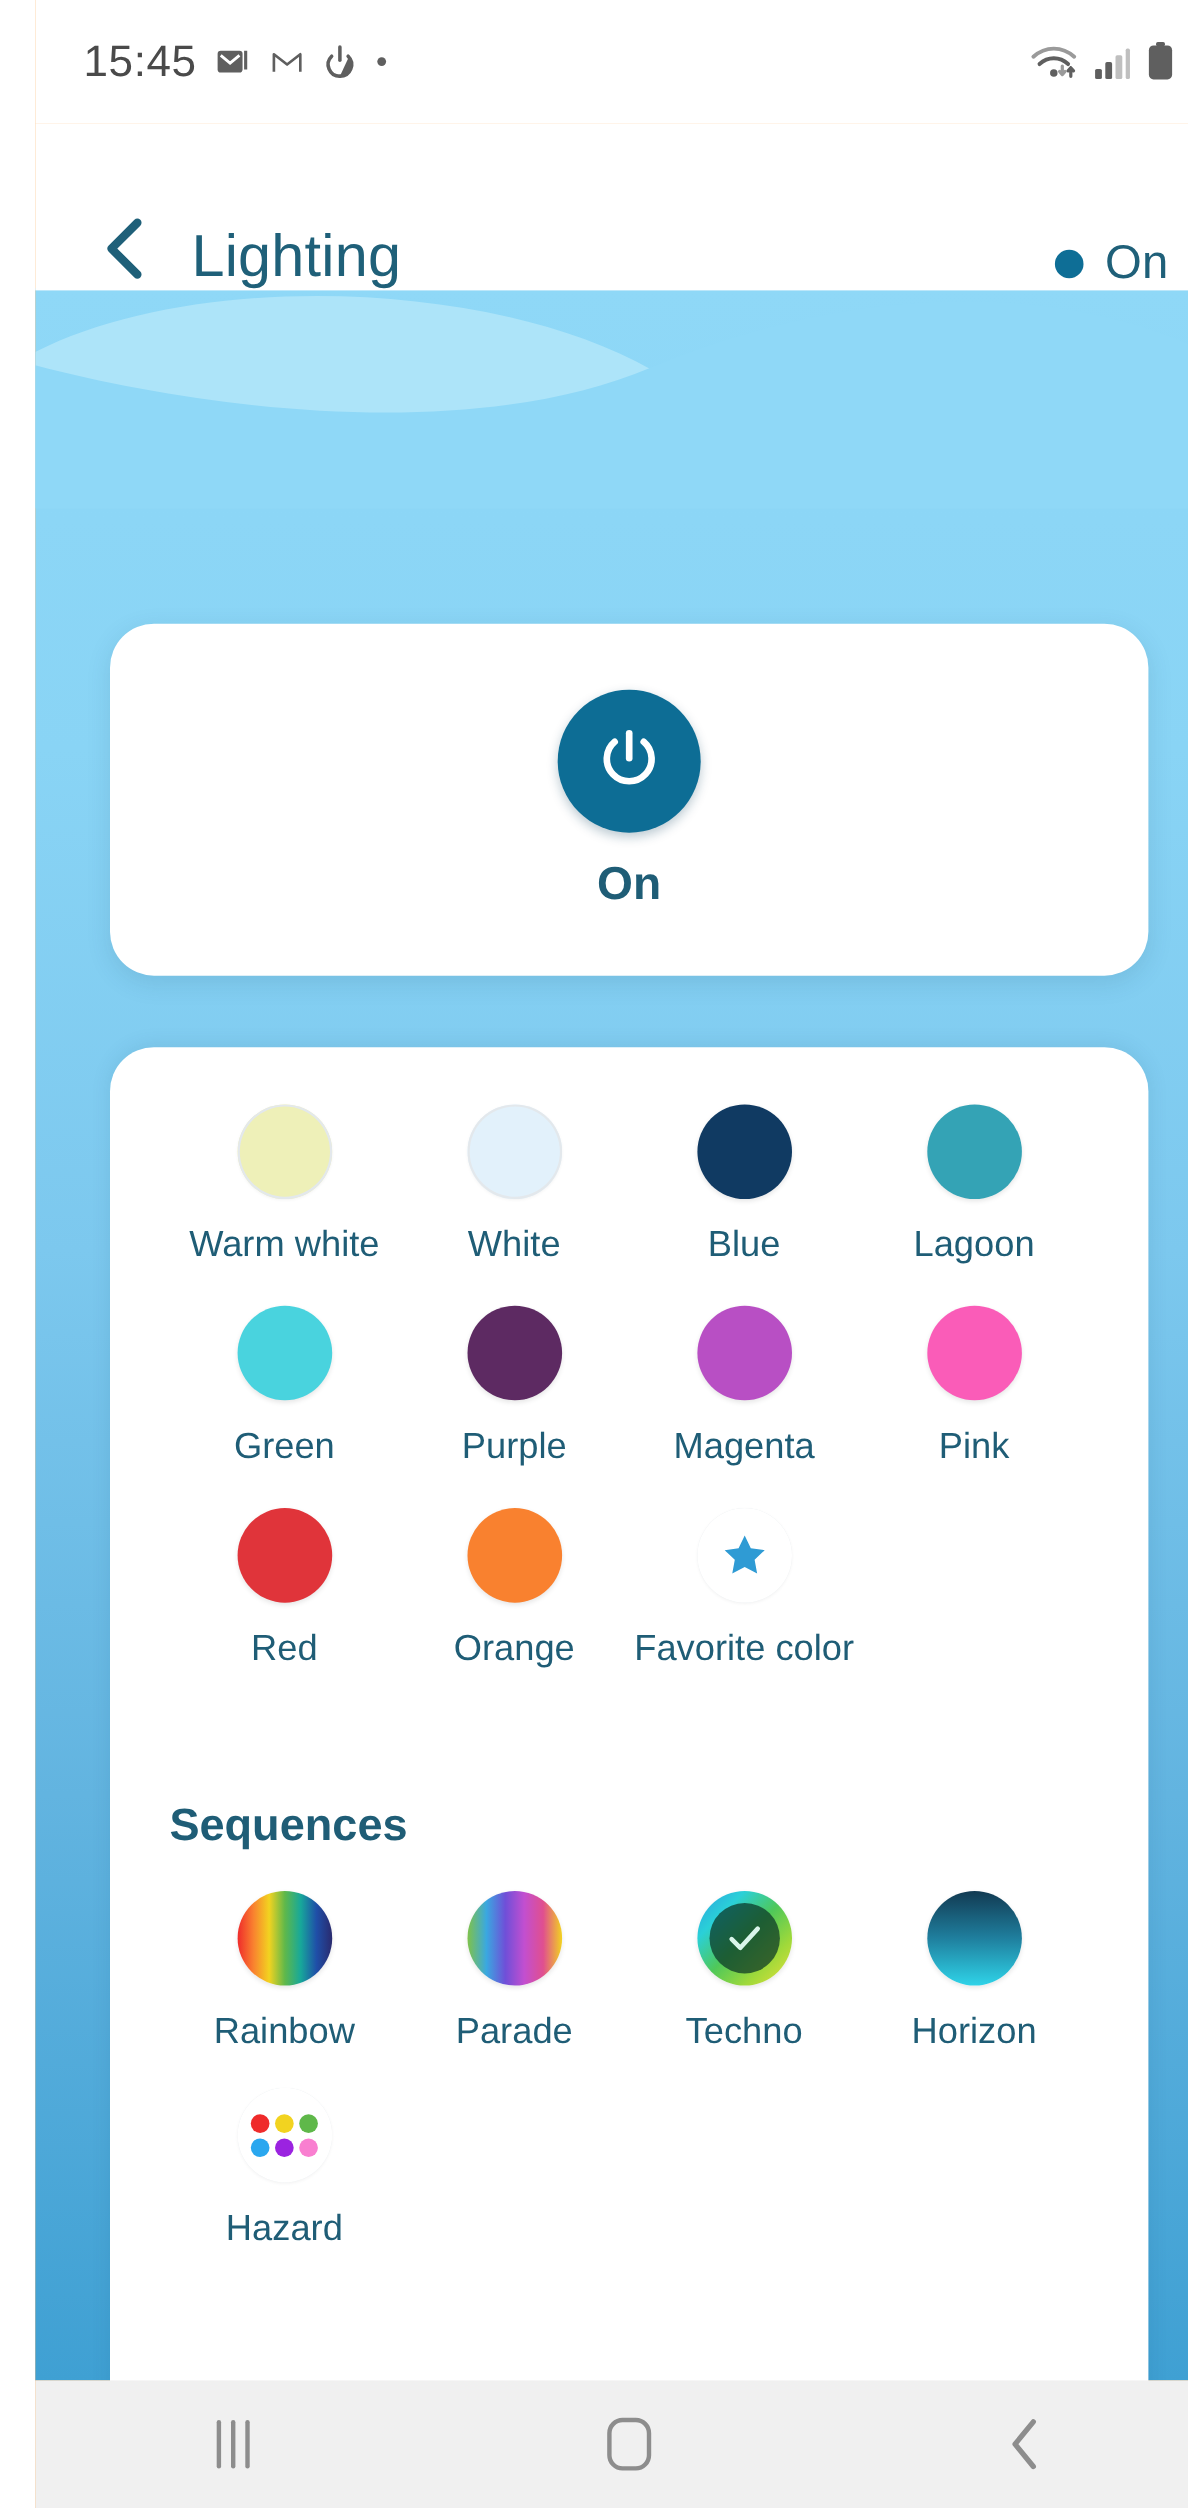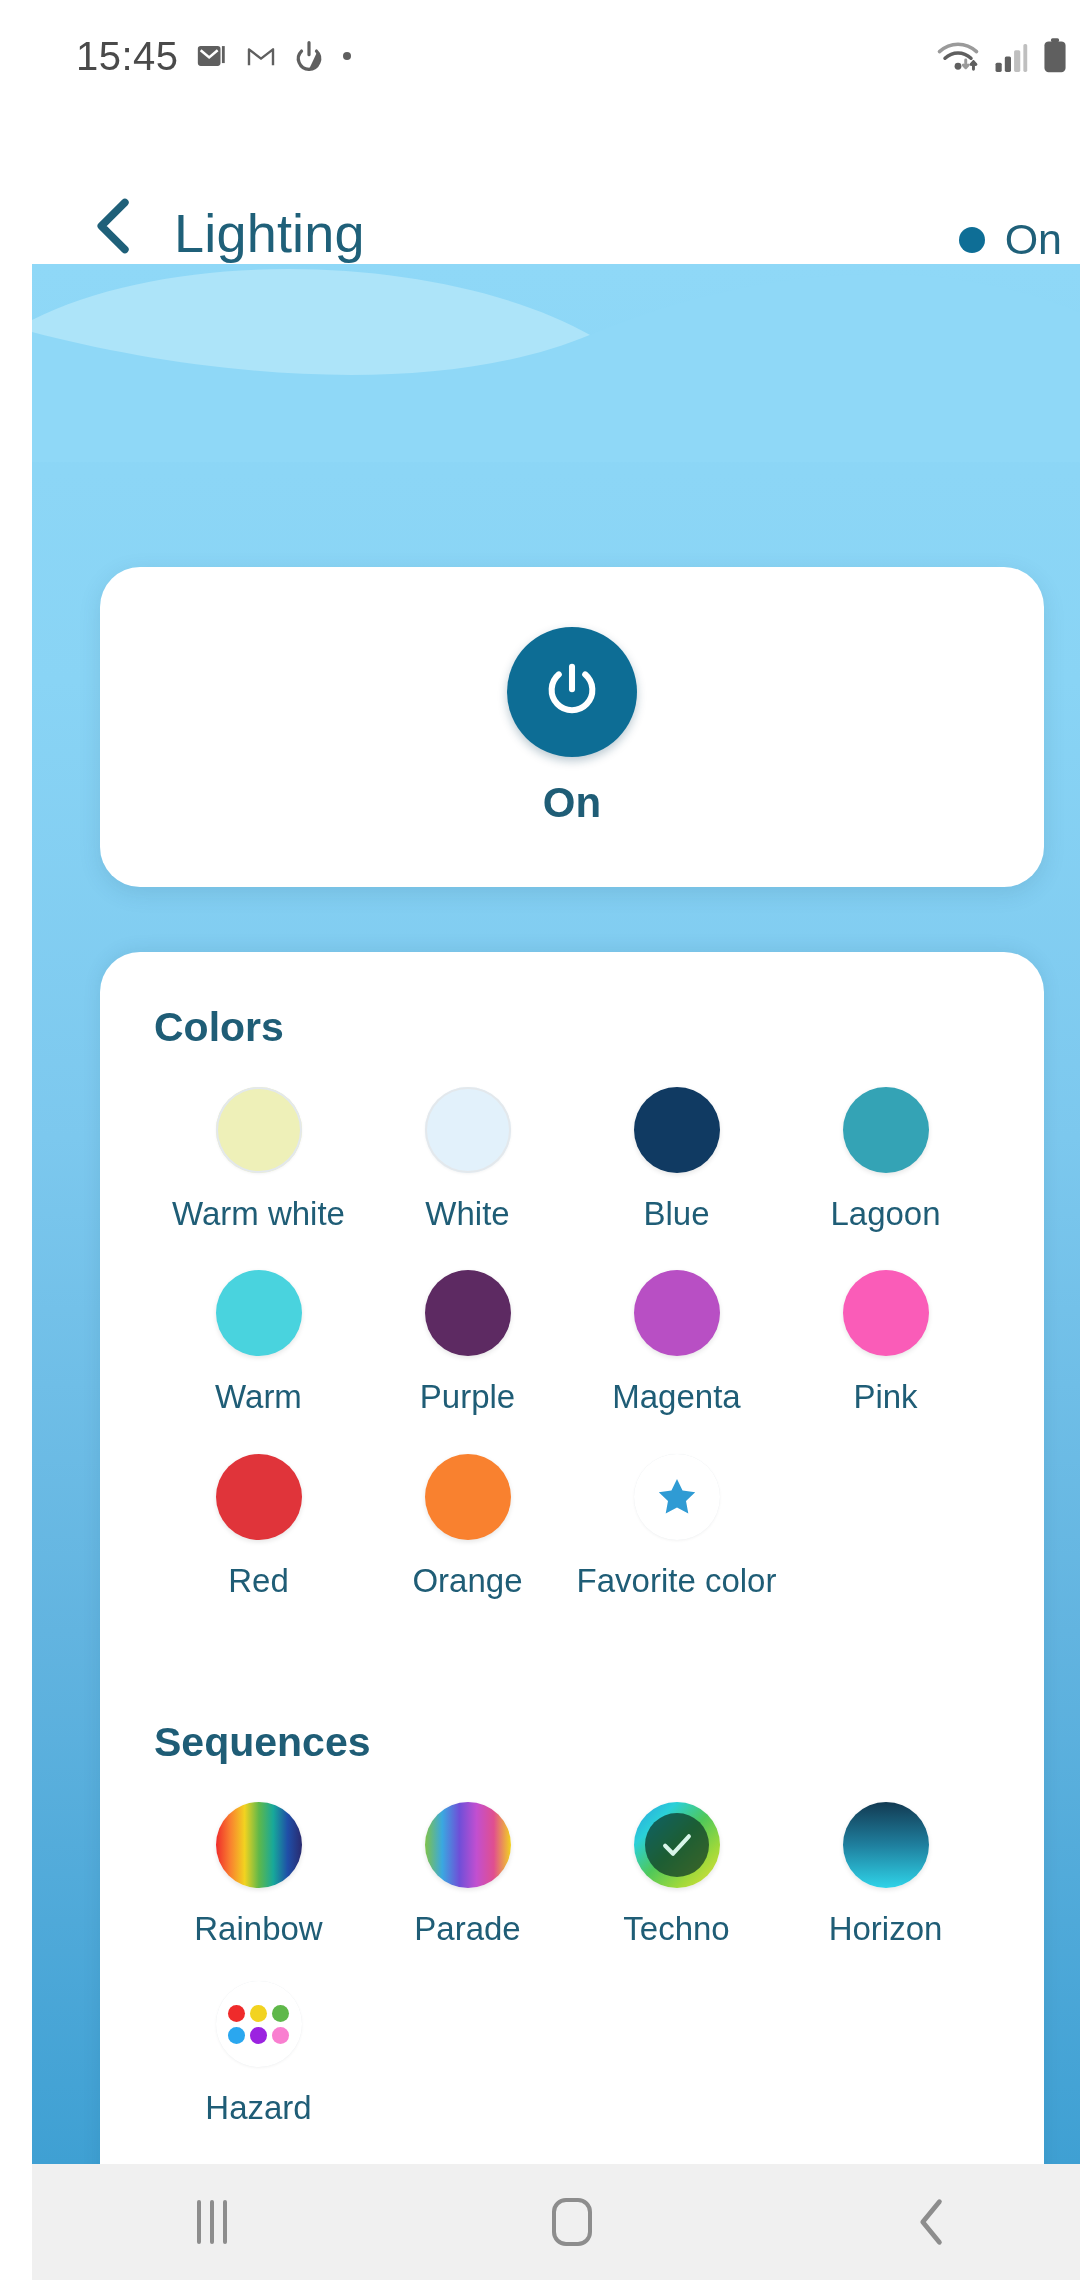--- a/index.html
+++ b/index.html
@@ -283,41 +283,40 @@
         <svg width="66" height="66" viewBox="0 0 24 24">
           <path d="M12 2.8v8.2" stroke="#ffffff" stroke-width="2.2" stroke-linecap="round"></path>
           <path d="M7.2 5.6a7.4 7.4 0 1 0 9.6 0" stroke="#ffffff" stroke-width="2.2" fill="none" stroke-linecap="round"></path>
         </svg>
       </button>
       <div id="power-card-label">On</div>
     </div>
 
     <div id="settings-card">
 
-      <div class="section-title">Colors</div>
       <div class="swatch-grid colors-grid" id="colors-grid">
           <div class="swatch-cell">
             <div class="swatch outline" style="background: rgb(238, 240, 184);"></div>
             <div class="swatch-label">Warm white</div>
           </div>
           <div class="swatch-cell">
             <div class="swatch outline" style="background: rgb(226, 241, 251);"></div>
             <div class="swatch-label">White</div>
           </div>
           <div class="swatch-cell">
             <div class="swatch" style="background: rgb(16, 58, 98);"></div>
             <div class="swatch-label">Blue</div>
           </div>
           <div class="swatch-cell">
             <div class="swatch" style="background: rgb(52, 163, 181);"></div>
             <div class="swatch-label">Lagoon</div>
           </div>
           <div class="swatch-cell">
             <div class="swatch" style="background: rgb(73, 211, 222);"></div>
-            <div class="swatch-label">Warm</div>
+            <div class="swatch-label">Green</div>
           </div>
           <div class="swatch-cell">
             <div class="swatch" style="background: rgb(93, 42, 98);"></div>
             <div class="swatch-label">Purple</div>
           </div>
           <div class="swatch-cell">
             <div class="swatch" style="background: rgb(184, 79, 196);"></div>
             <div class="swatch-label">Magenta</div>
           </div>
           <div class="swatch-cell">

